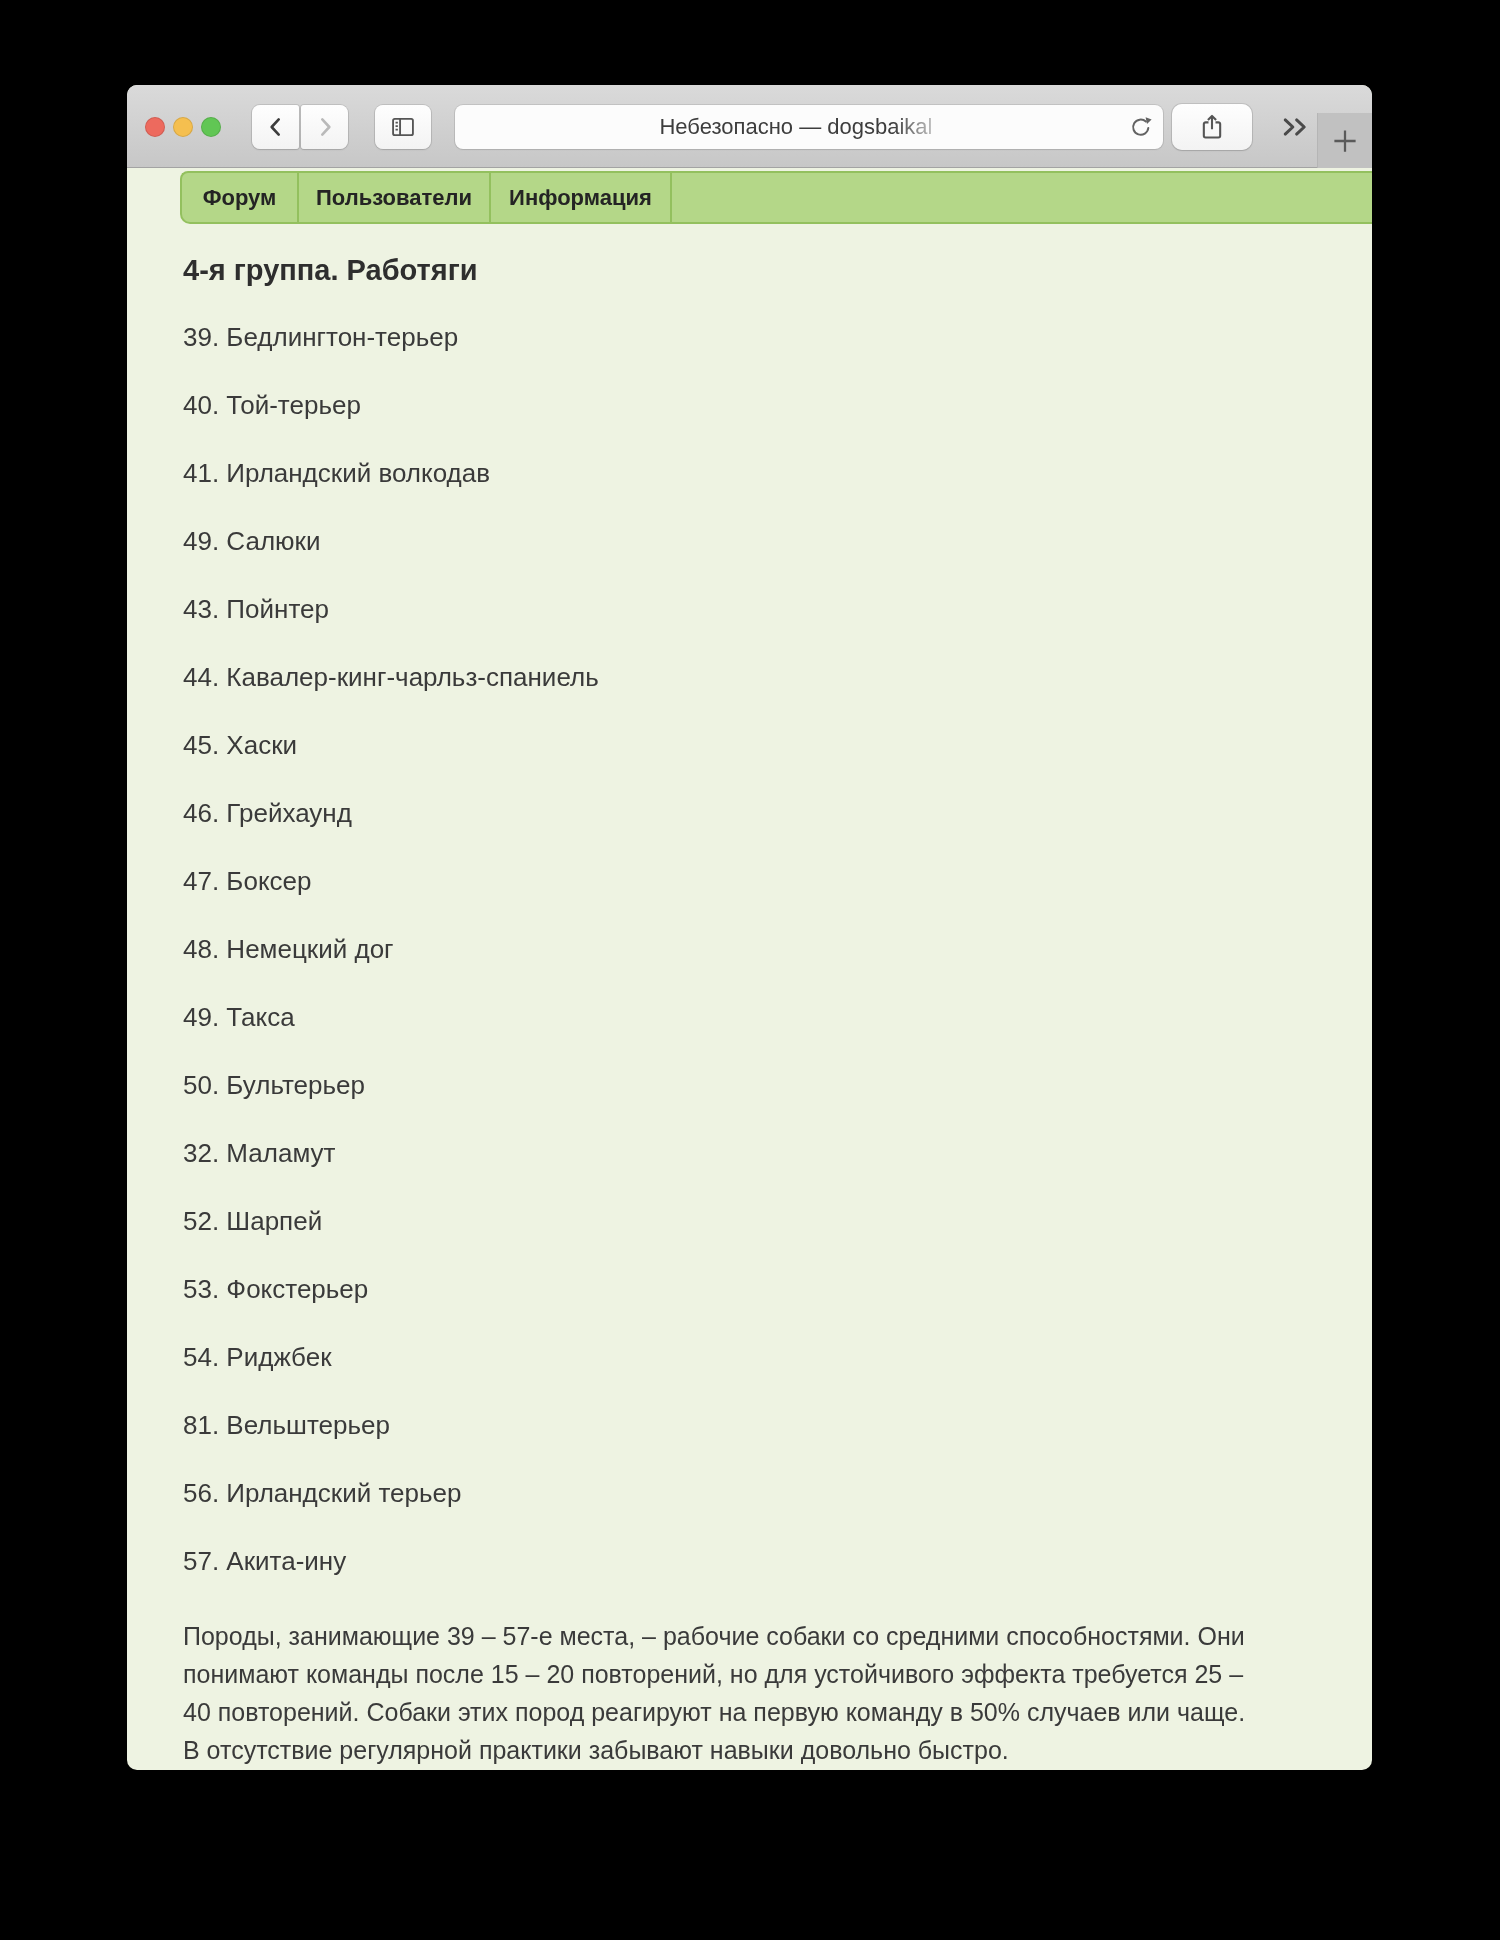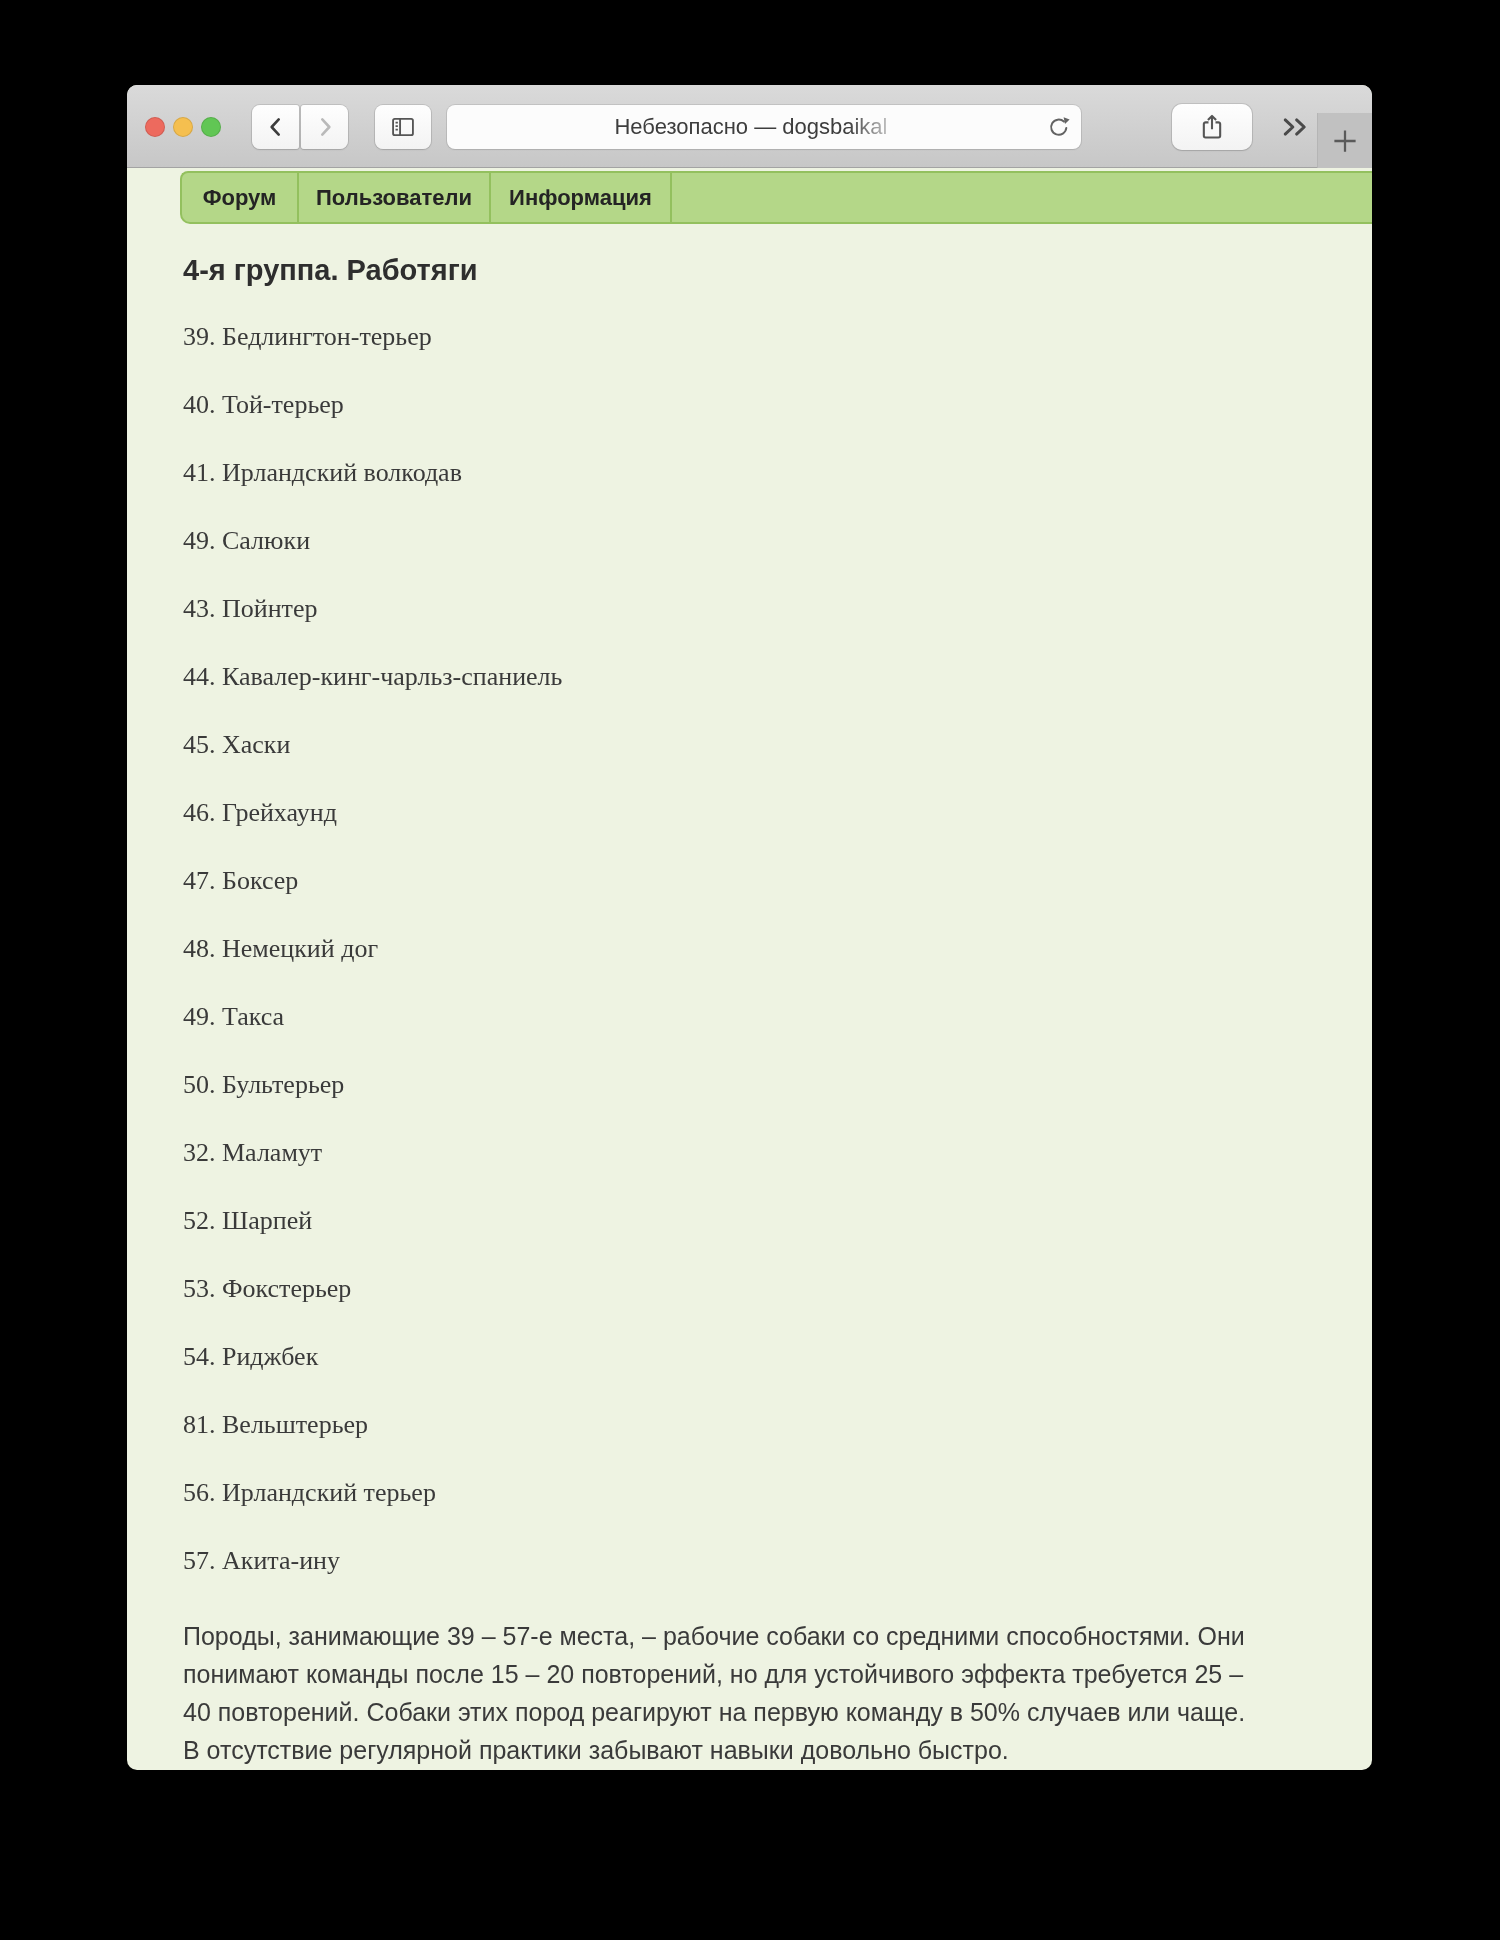--- a/index.html
+++ b/index.html
@@ -34,21 +34,21 @@
     background:linear-gradient(#fefefe,#f3f3f3);border-radius:8px;
     box-shadow:0 0 0 1px rgba(0,0,0,0.10),0 1px 2px rgba(0,0,0,0.10);cursor:default;}
   .btn-back{left:125px;top:20px;width:47px;height:44px;border-radius:8px 3px 3px 8px;}
   .btn-fwd{left:174px;top:20px;width:47px;height:44px;border-radius:3px 8px 8px 3px;}
   .btn-sidebar{left:248px;top:20px;width:56px;height:44px;}
   .btn-share{left:1045px;top:19px;width:80px;height:46px;border-radius:10px;}
   .btn-more{left:1142px;top:20px;width:52px;height:44px;background:none;box-shadow:none;}
   .newtab-stub{position:absolute;left:1190px;top:28px;width:55px;height:55px;
     background:#c1c1c1;display:flex;align-items:center;justify-content:center;box-shadow:inset 1px 0 0 rgba(0,0,0,0.06);}
 
-  .addressbar{position:absolute;left:320px;top:20px;width:634px;height:44px;
+  .addressbar{position:absolute;left:328px;top:20px;width:708px;height:44px;
     background:#fcfcfc;border-radius:8px;
     box-shadow:0 0 0 1px rgba(0,0,0,0.09),0 1px 2px rgba(0,0,0,0.06);
     display:flex;align-items:center;justify-content:center;}
   .addr-text{font-size:22px;color:#3d3d3d;white-space:nowrap;padding-right:26px;
     -webkit-mask-image:linear-gradient(to right,#000 78%,transparent 97%);
     mask-image:linear-gradient(to right,#000 78%,transparent 97%);}
   .reload{position:absolute;right:9px;top:9px;width:26px;height:26px;display:flex;align-items:center;justify-content:center;}
 
   
   .tabbar{position:absolute;left:53px;top:86px;right:0;height:53px;display:flex;
@@ -58,21 +58,21 @@
     color:#242424;white-space:nowrap;cursor:default;}
   .tab:nth-child(1){width:115px;}
   .tab:nth-child(2){width:192px;border-left:2px solid var(--tab-border);}
   .tab:nth-child(3){width:181px;border-left:2px solid var(--tab-border);}
   .tab-filler{flex:1;border-left:2px solid var(--tab-border);}
 
   
   .content{position:absolute;left:0;right:0;top:139px;bottom:0;overflow:hidden;
     padding:0 40px 0 56px;color:#3a3a3a;}
   .heading{font-size:29px;line-height:34px;font-weight:bold;color:#2e2e2e;margin-top:29px;}
-  .breeds{margin-top:16px;font-family:Liberation Serif, serif;}
+  .breeds{margin-top:16px;}
   .breed{height:68px;line-height:68px;font-size:26px;white-space:nowrap;}
   .summary{margin-top:22px;font-size:25px;}
   .pline{line-height:38px;white-space:nowrap;}
 
   svg{display:block;}
 </style>
 </head>
 <body>
 
 <div class="canvas">

